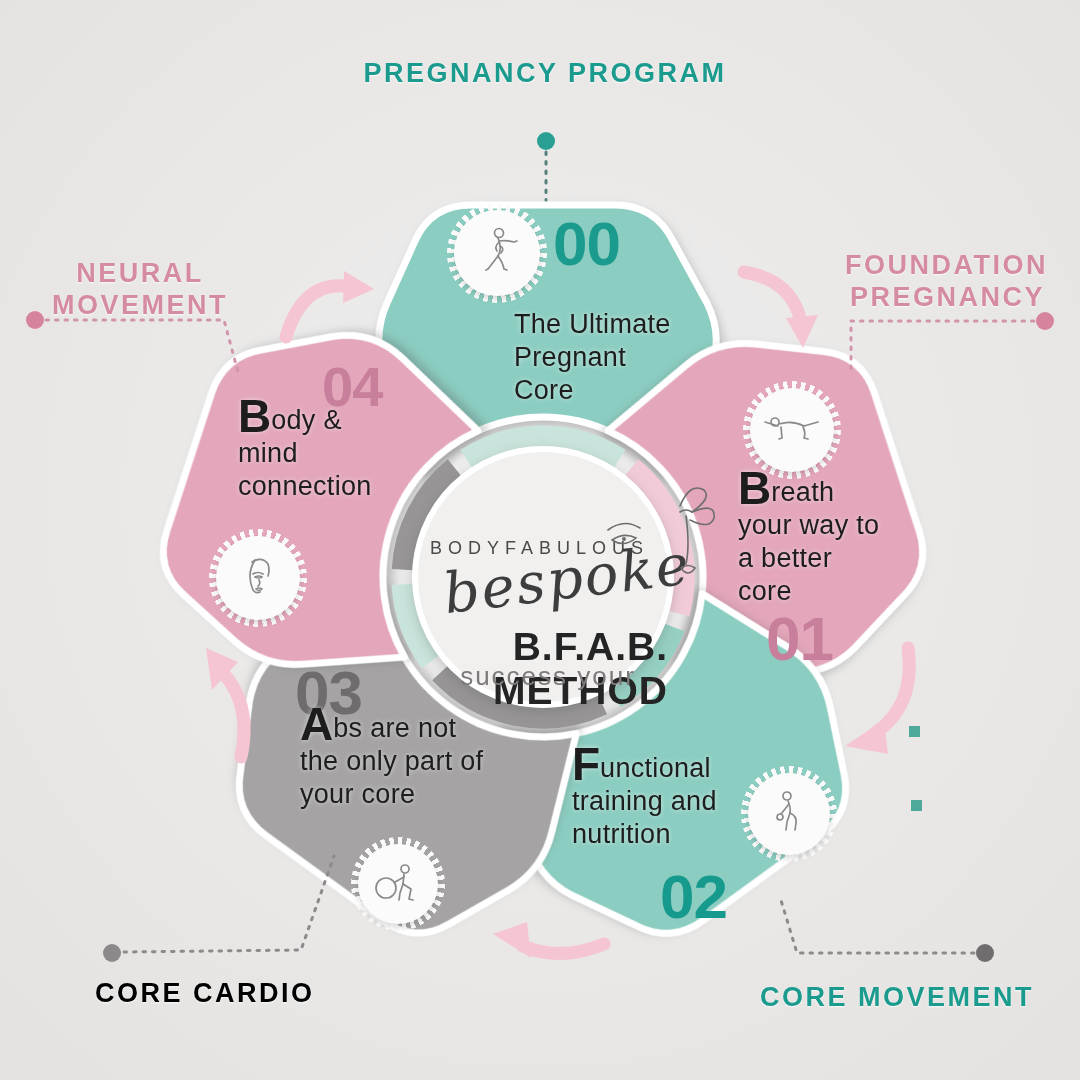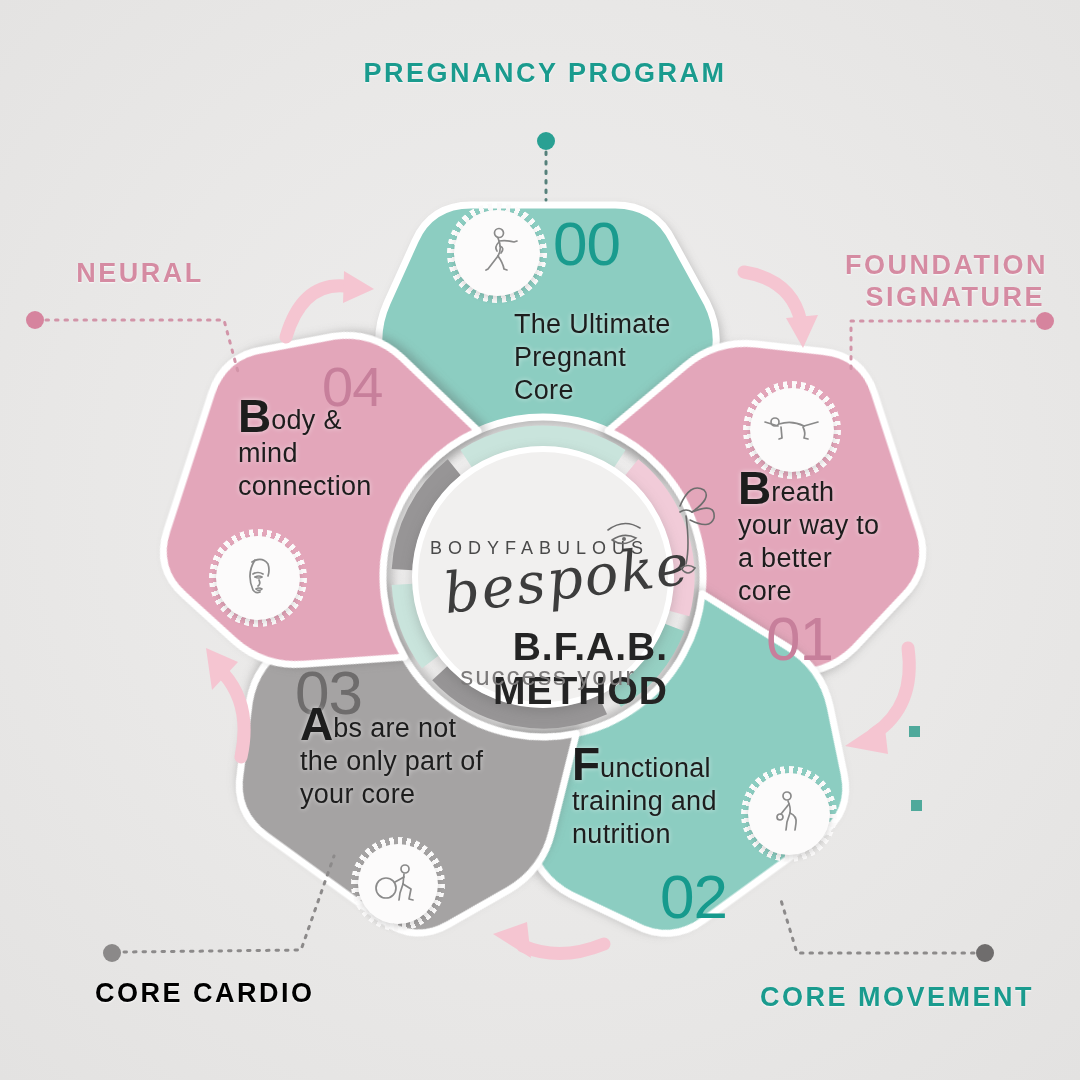--- a/index.html
+++ b/index.html
@@ -21,21 +21,21 @@
   .badge .disc{position:absolute;inset:7px;border-radius:50%;background:#fcfbfb;
     box-shadow:0 3px 6px rgba(0,0,0,.15);}
   .badge svg{position:absolute;inset:0;margin:auto;z-index:1;}
 
   .ov{position:absolute;z-index:3;}
   .seclabel{font-weight:bold;font-size:27px;letter-spacing:2.5px;line-height:1.17;
     text-shadow:0 1px 2px rgba(255,255,255,.8);}
   .seclabel span{display:block;}
   .lbl-teal{color:#1a9b8e;} .lbl-pink{color:#d58ba2;} .lbl-gray:#8e8c8d;
   .lbl-grayc{color:#8e8c8d;}
-  .pnum{font-weight:normal;font-size:62px;letter-spacing:-1px;line-height:1;}
+  .pnum{font-weight:bold;font-size:62px;letter-spacing:-1px;line-height:1;}
   .ptext{font-size:27px;line-height:1.22;color:#1d1d1d;letter-spacing:.3px;
     text-shadow:0 0 5px rgba(255,255,255,.6);}
   .ptext .cap{font-size:46px;font-weight:bold;line-height:0;vertical-align:-3px;letter-spacing:0;}
   .brand{font-size:18px;letter-spacing:6px;color:#4a4a4a;}
   .script{font-family:"DejaVu Serif", serif;font-style:italic;font-size:56px;color:#3d3d3d;
     transform:rotate(-7deg);letter-spacing:2px;}
   .method{font-weight:bold;font-size:39px;color:#242424;letter-spacing:1px;text-align:right;}
   .subtitle{font-size:26px;color:#7c7a7a;letter-spacing:2px;text-align:center;}
 </style>
 </head>
@@ -165,24 +165,25 @@
           <path d="M -6,-16 Q 4,-22 10,-14 Q 12,-8 10,-2"></path>
     </g>
       </svg>
   </div>
 
   <div class="ov seclabel lbl-teal" style="left:345px;top:58px;width:400px;text-align:center;">
     <span>PREGNANCY PROGRAM</span>
   </div>
   <div class="ov seclabel lbl-pink" style="left:30px;top:244px;width:220px;text-align:center;margin-top:14px;">
     <span>NEURAL</span>
+    <span>MOVEMENT</span>
   </div>
   <div class="ov seclabel lbl-pink" style="left:845px;top:250px;width:200px;text-align:right;">
     <span>FOUNDATION</span>
-    <span>SIGNATURE</span>
+    <span>PREGNANCY</span>
   </div>
   <div class="ov seclabel lbl-grayc" style="left:95px;top:978px;">CORE CARDIO</div>
   <div class="ov seclabel lbl-teal" style="left:760px;top:982px;">CORE MOVEMENT</div>
 
   <div class="ov pnum" style="left:553px;top:213px;color:#1a9b8e;">00</div>
   <div class="ov pnum" style="left:766px;top:608px;color:#c77f9b;">01</div>
   <div class="ov pnum" style="left:660px;top:866px;color:#169a8d;">02</div>
   <div class="ov pnum" style="left:295px;top:662px;color:#6e6c6c;">03</div>
   <div class="ov pnum" style="left:322px;top:359px;color:#c77f9b;font-size:56px;">04</div>
 

